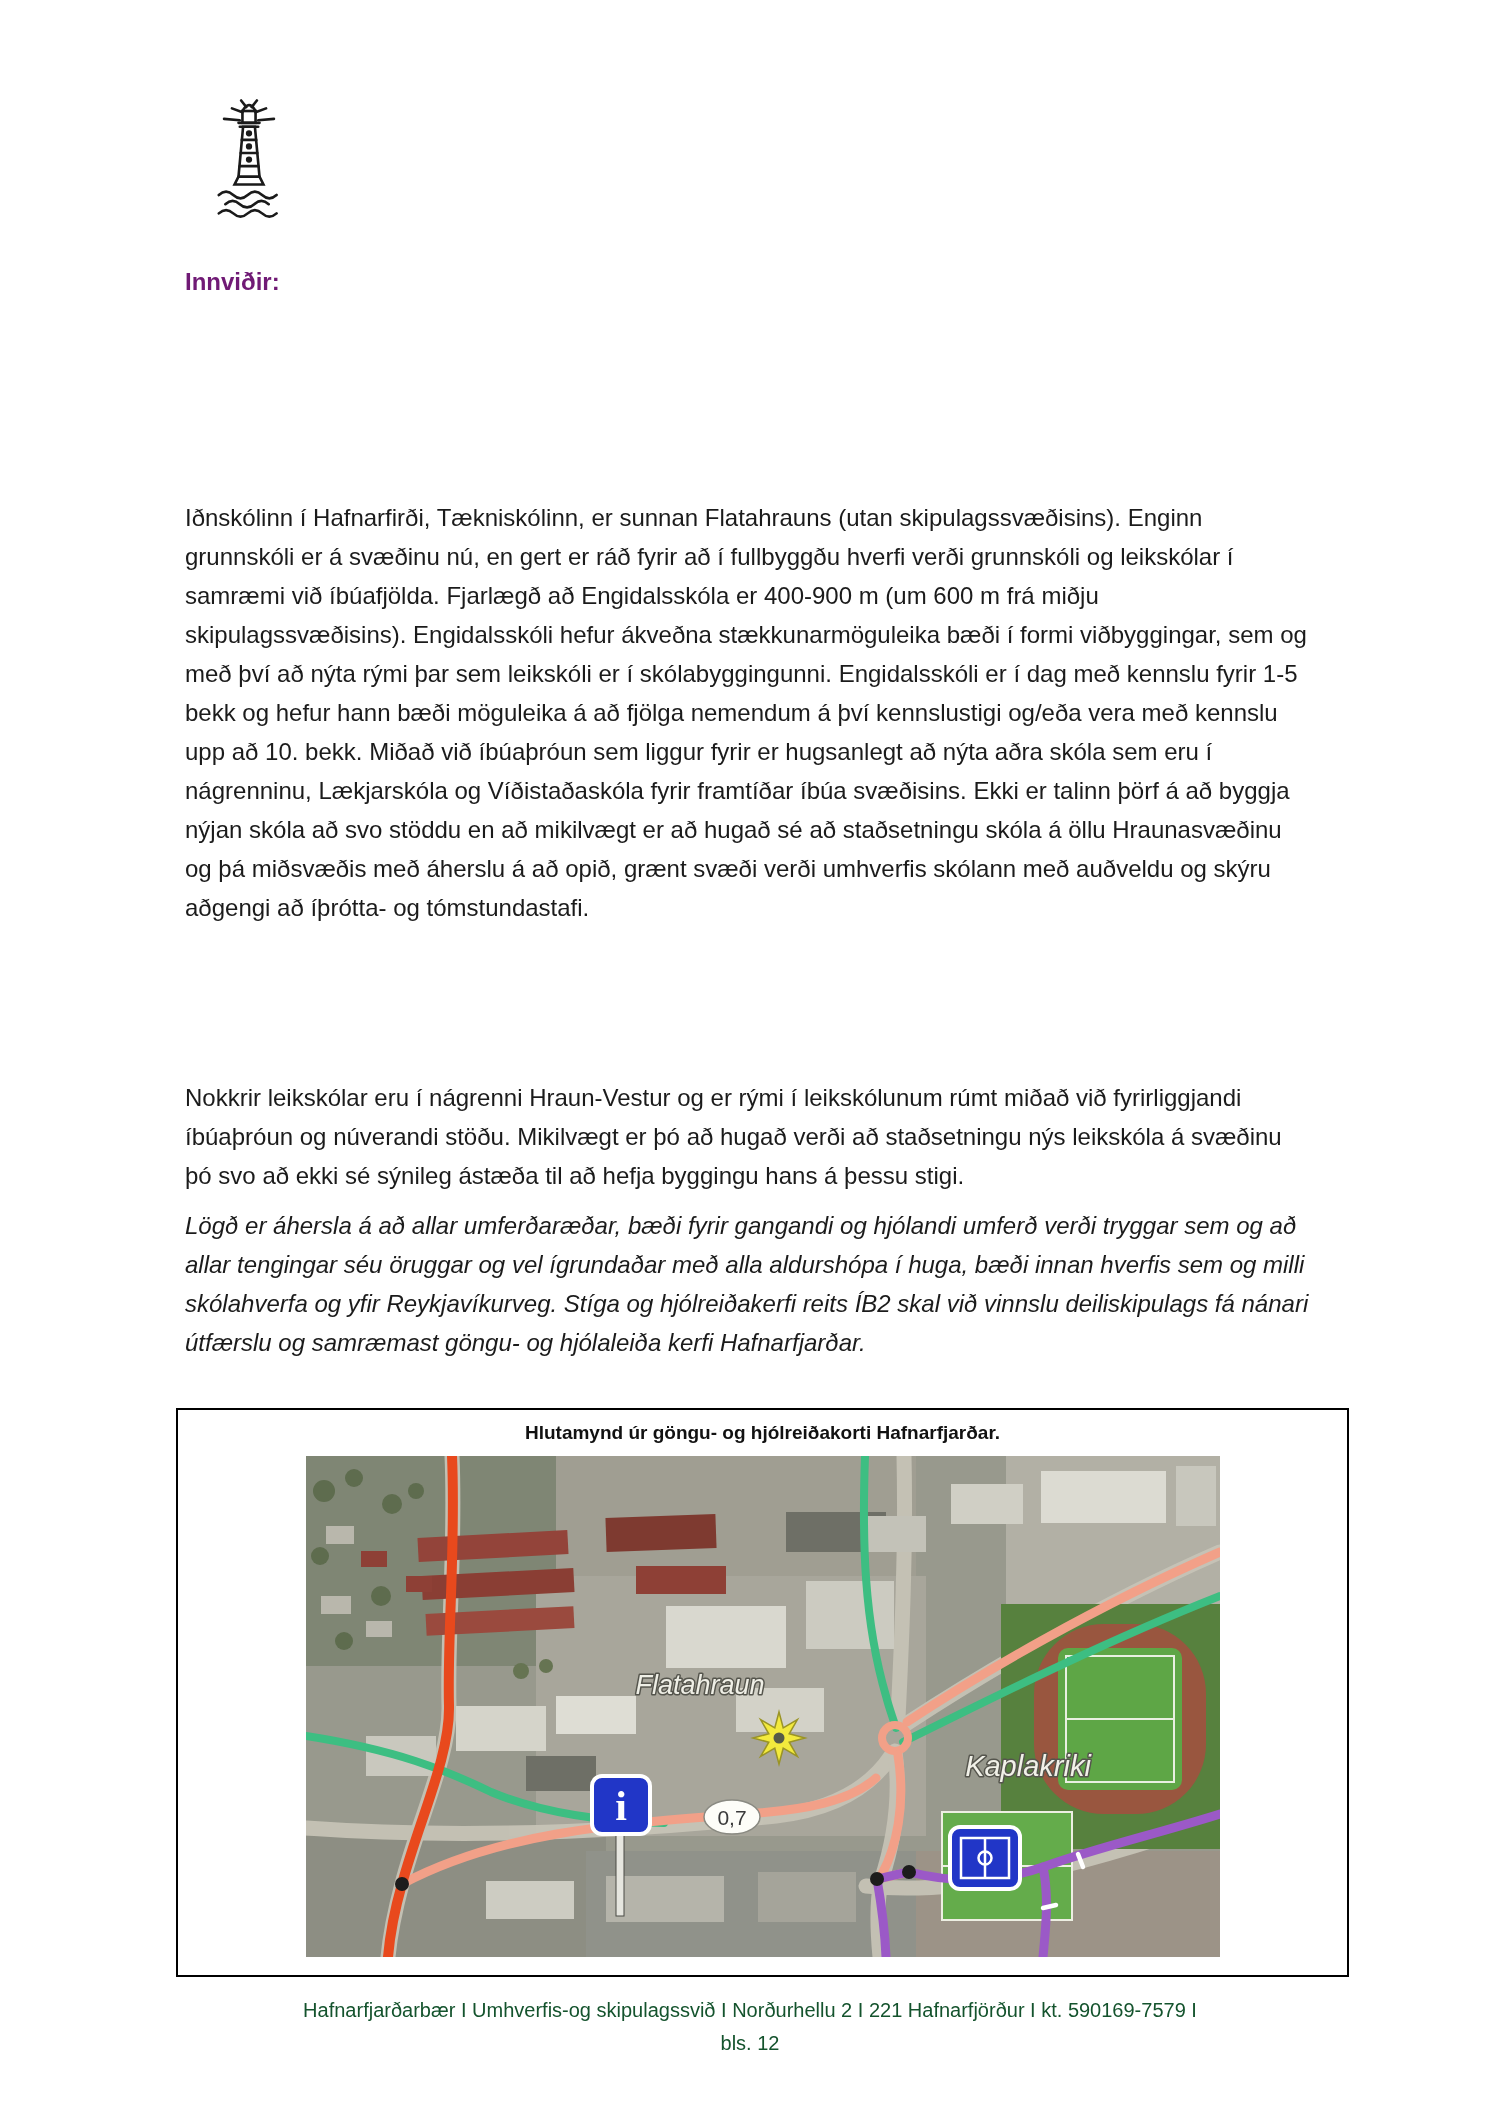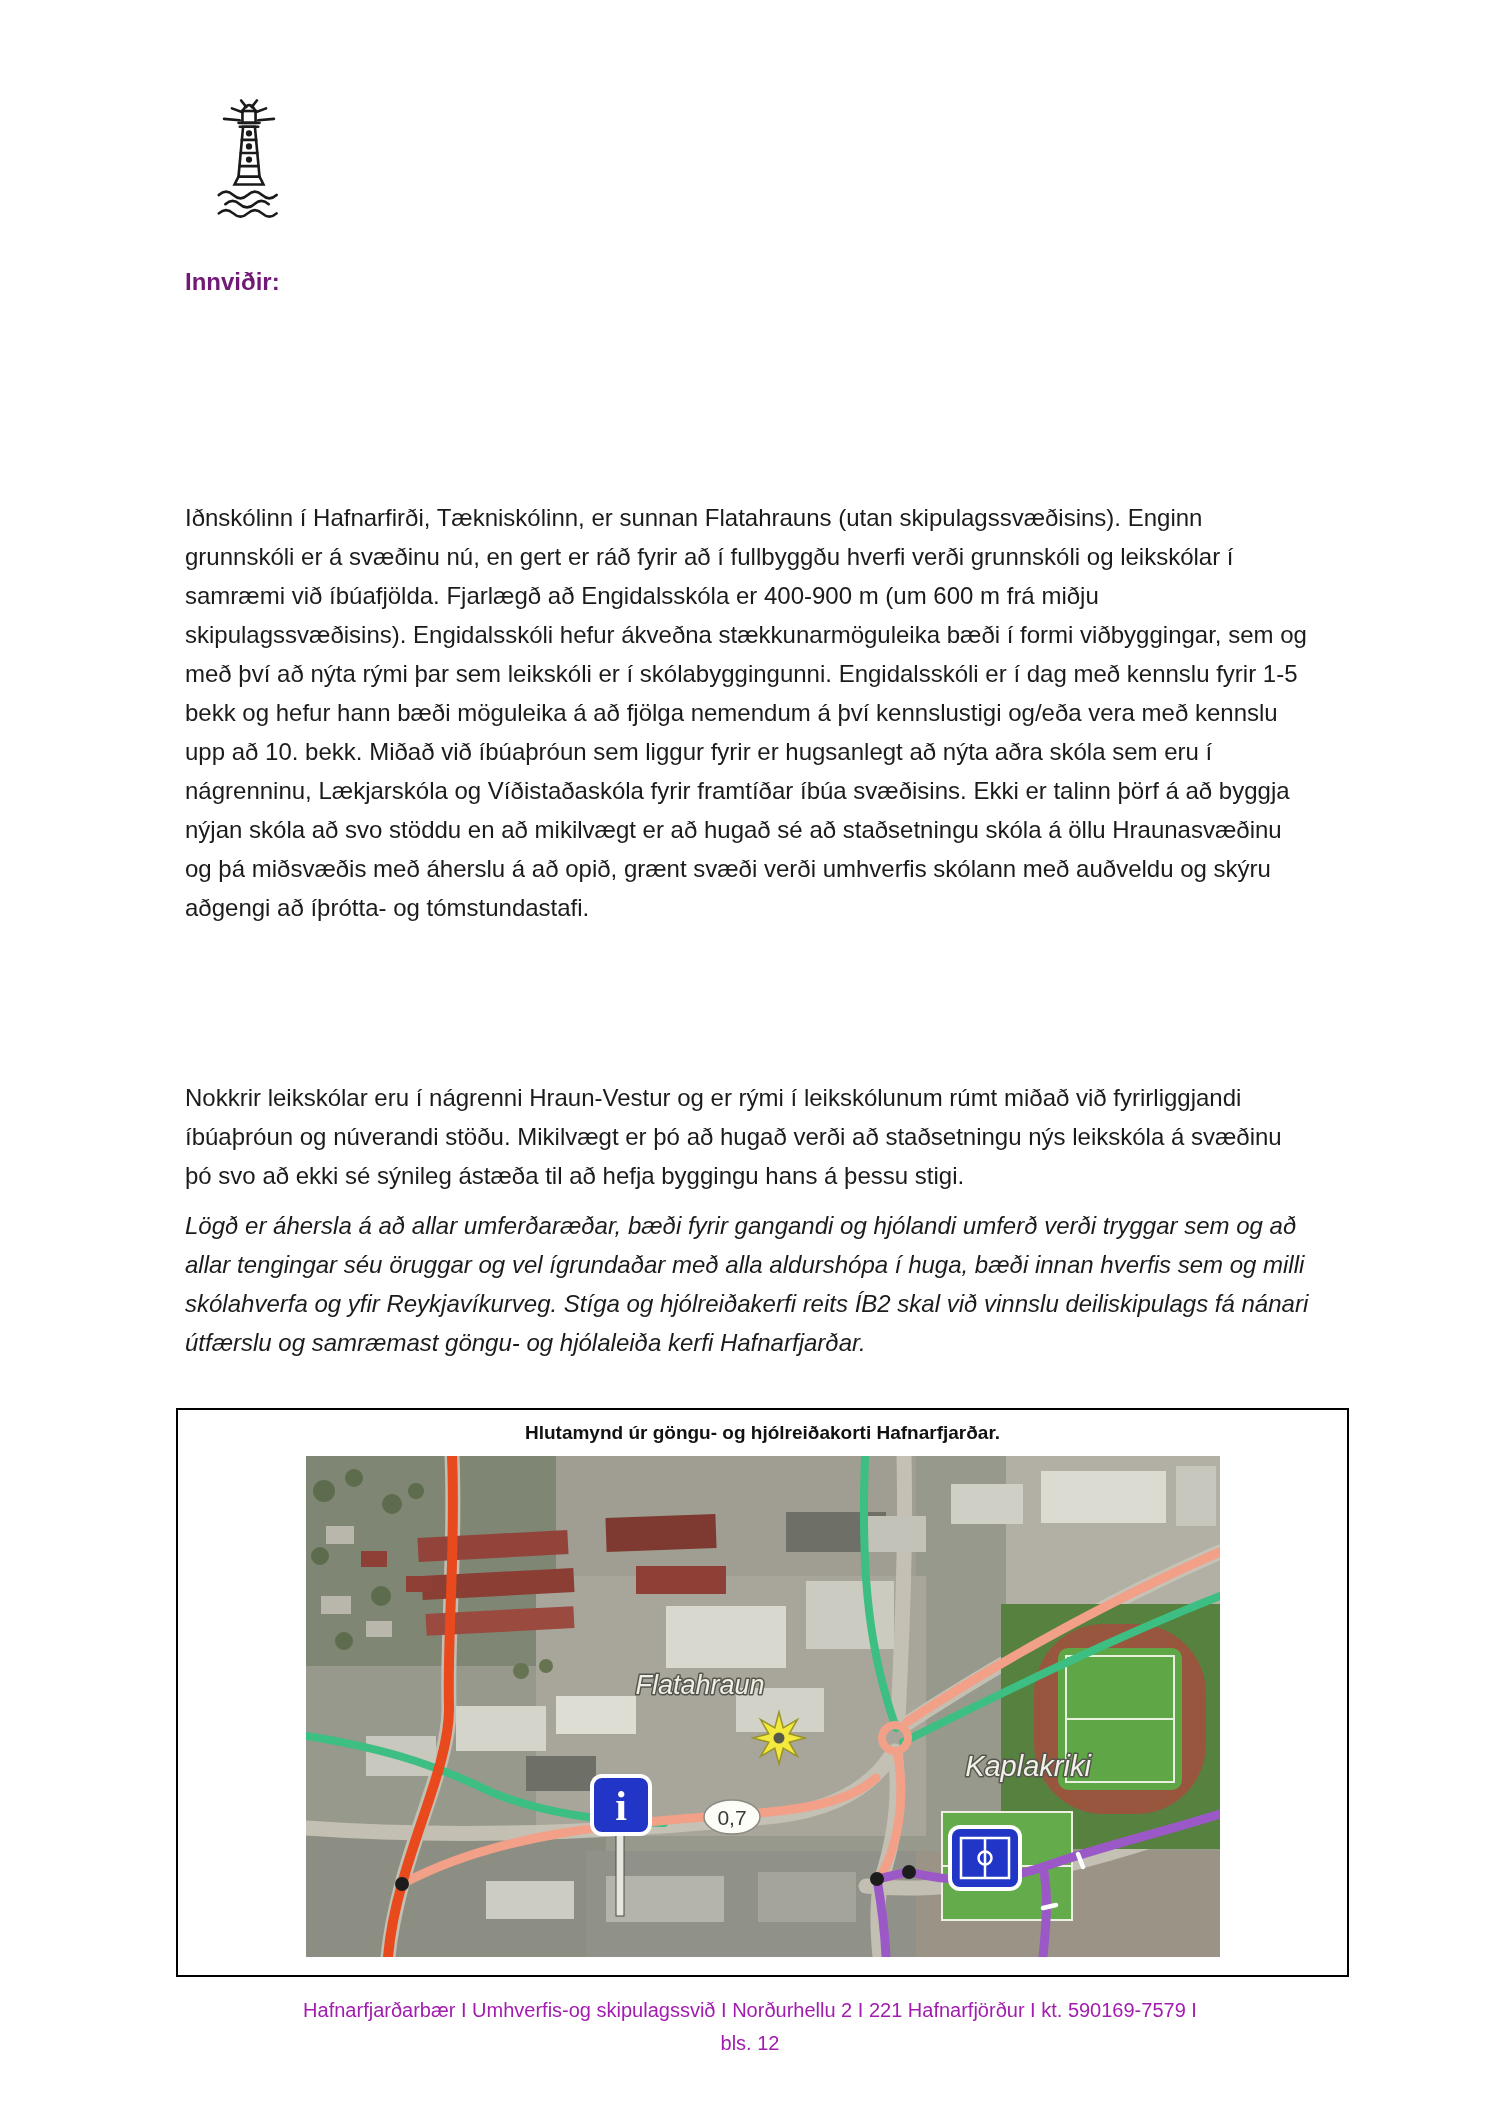--- a/index.html
+++ b/index.html
@@ -65,21 +65,21 @@
     margin: 12px auto 0 auto;
     width: 914px;
     height: 501px;
   }
   .footer {
     position: absolute;
     left: 0;
     top: 1994px;
     width: 100%;
     text-align: center;
-    color: #a21caf;
+    color: #14532d;
     font-size: 20px;
     line-height: 33px;
   }
 </style>
 </head>
 <body>
 
 <div class="page">
 
   <svg class="logo" viewBox="0 0 64 100" fill="none" stroke="#1a1a1a" stroke-width="2" stroke-linecap="round">

